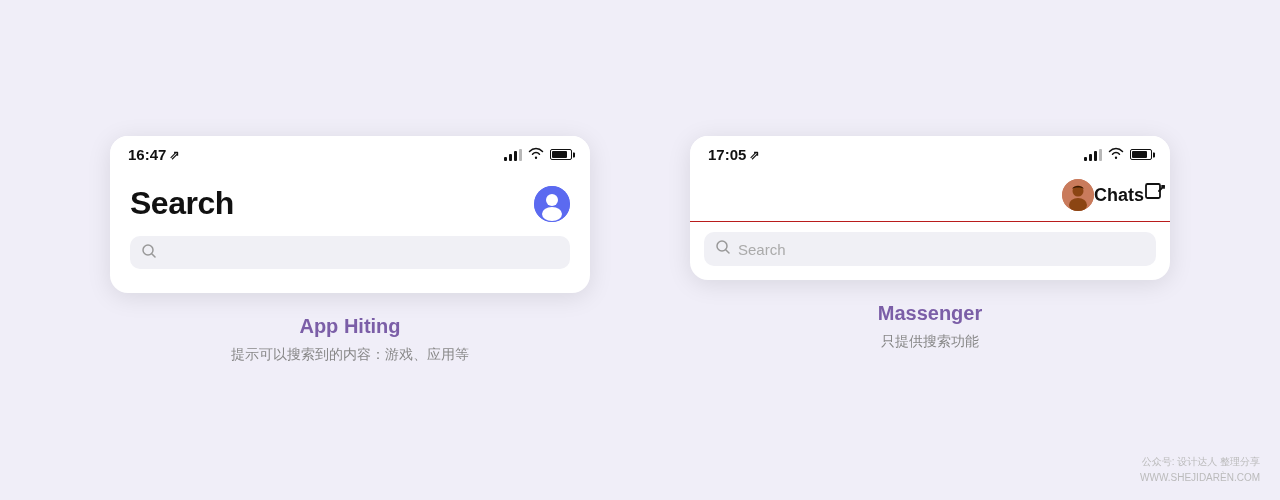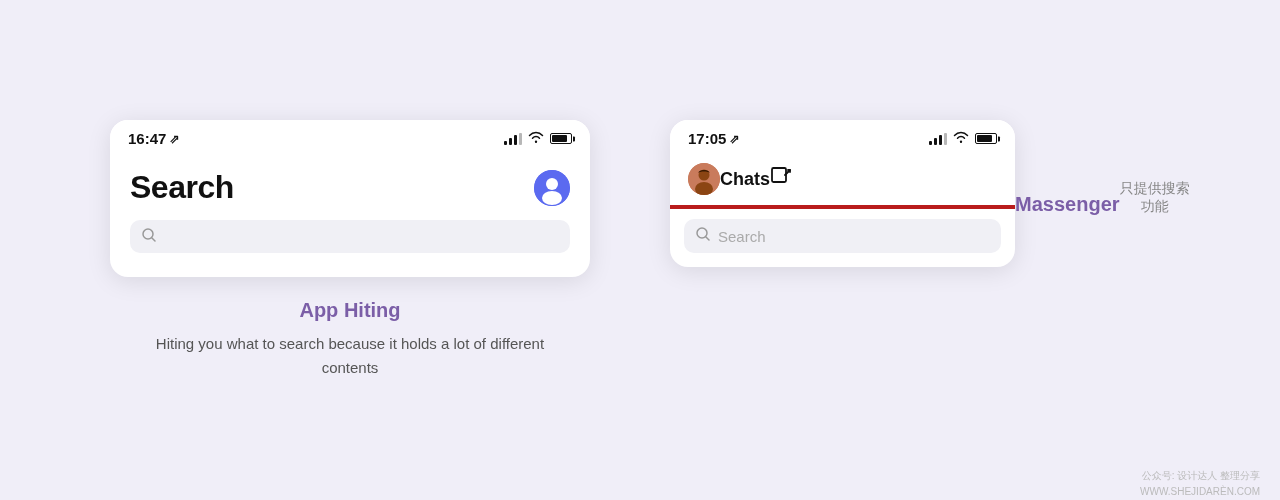--- a/index.html
+++ b/index.html
@@ -29,20 +29,21 @@
       display: flex;
       flex-direction: column;
       align-items: center;
       flex: 1;
       max-width: 520px;
     }
 
     
     .right-col {
       display: flex;
+      flex-direction: column;
       align-items: center;
       flex: 1;
       max-width: 520px;
     }
 
     
     .phone-card {
       background: #ffffff;
       border-radius: 18px;
       box-shadow: 0 4px 24px rgba(0,0,0,0.10);
@@ -179,24 +180,24 @@
     }
 
     .search-bar-placeholder {
       color: #aaa;
       font-size: 15px;
     }
 
     
     .messenger-nav {
       display: flex;
-      justify-content: flex-start;
-      align-items: center;
-      padding: 10px 18px 10px 18px;
-      border-bottom: 4px solid #b91c1c;
+      justify-content: flex-end;
+      align-items: center;
+      padding: 10px 4px 10px 18px;
+      border-bottom: 1px solid #b91c1c;
     }
 
     .messenger-avatar {
       width: 32px;
       height: 32px;
       border-radius: 50%;
       overflow: hidden;
       background: #c97b5c;
       display: flex;
       align-items: center;
@@ -244,21 +245,21 @@
     .app-desc-cn {
       margin-top: 8px;
       font-size: 14px;
       color: #888;
       text-align: center;
     }
 
     
     .watermark {
       position: absolute;
-      bottom: 0;
+      bottom: 14px;
       right: 20px;
       font-size: 10px;
       color: #bbb;
       text-align: right;
       line-height: 1.6;
     }
   </style>
 </head>
 <body>
 
@@ -308,21 +309,21 @@
             <svg width="14" height="14" viewBox="0 0 14 14" fill="none">
               <circle cx="6" cy="6" r="5" stroke="#999" stroke-width="1.5"></circle>
               <line x1="10" y1="10" x2="13" y2="13" stroke="#999" stroke-width="1.5" stroke-linecap="round"></line>
             </svg>
           </span>
         </div>
       </div>
     </div>
 
     <div class="app-label">App Hiting</div>
-    <div class="app-desc">Hiting you what to search because it holds a lot of different contents</div>
+    <div class="app-desc-cn">提示可以搜索到的内容：游戏、应用等</div>
   </div>
 
   <div class="right-col">
     <div class="phone-card">
 
       <div class="status-bar">
         <div class="status-time">
           <span>17:05</span>
           <span style="font-size:12px;">⇗</span>
         </div>

